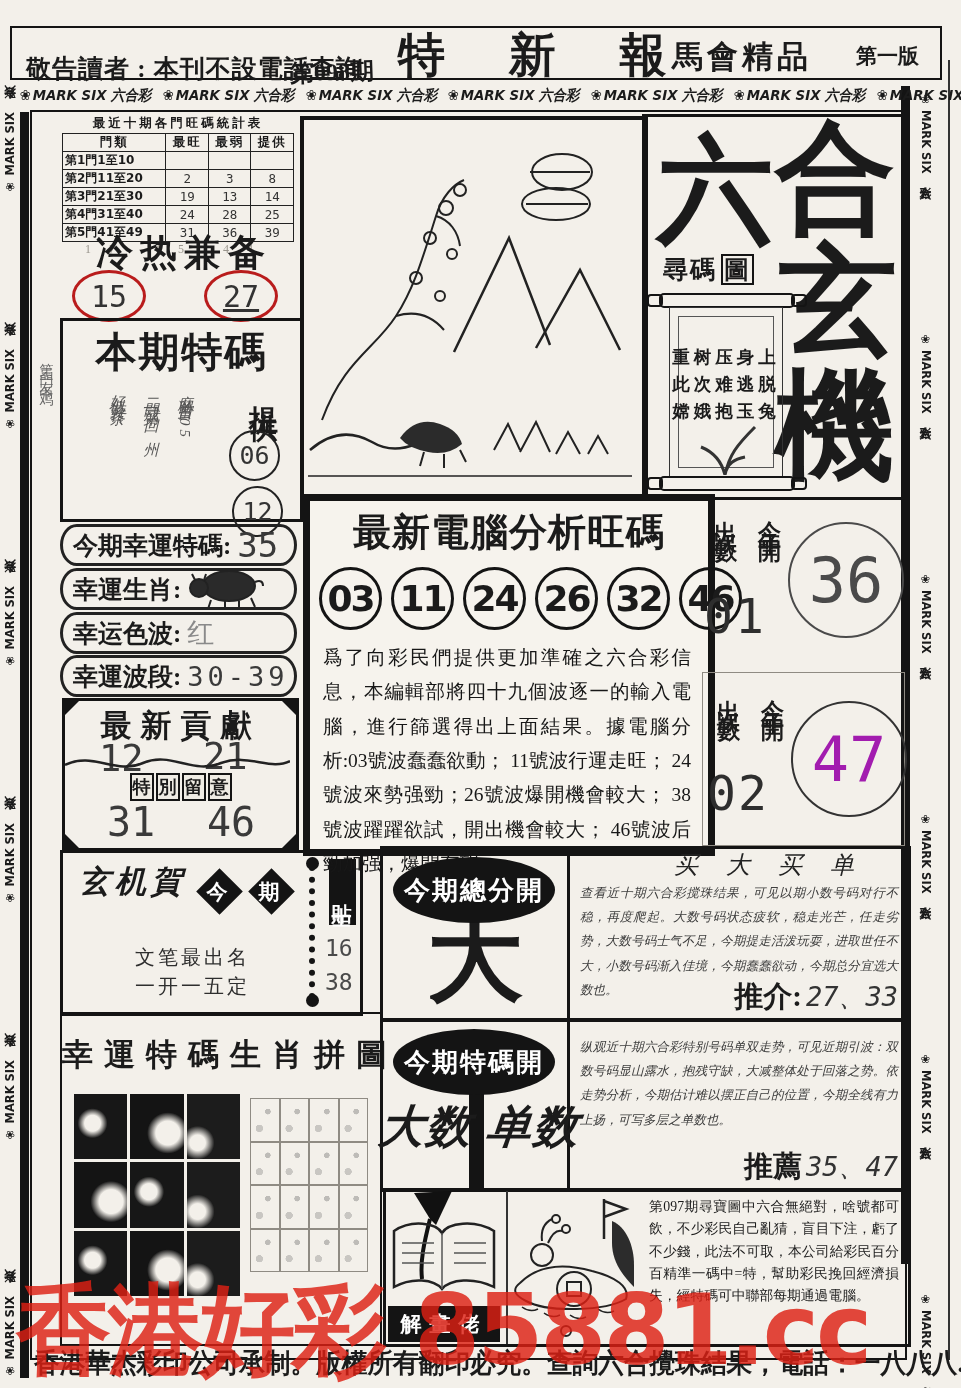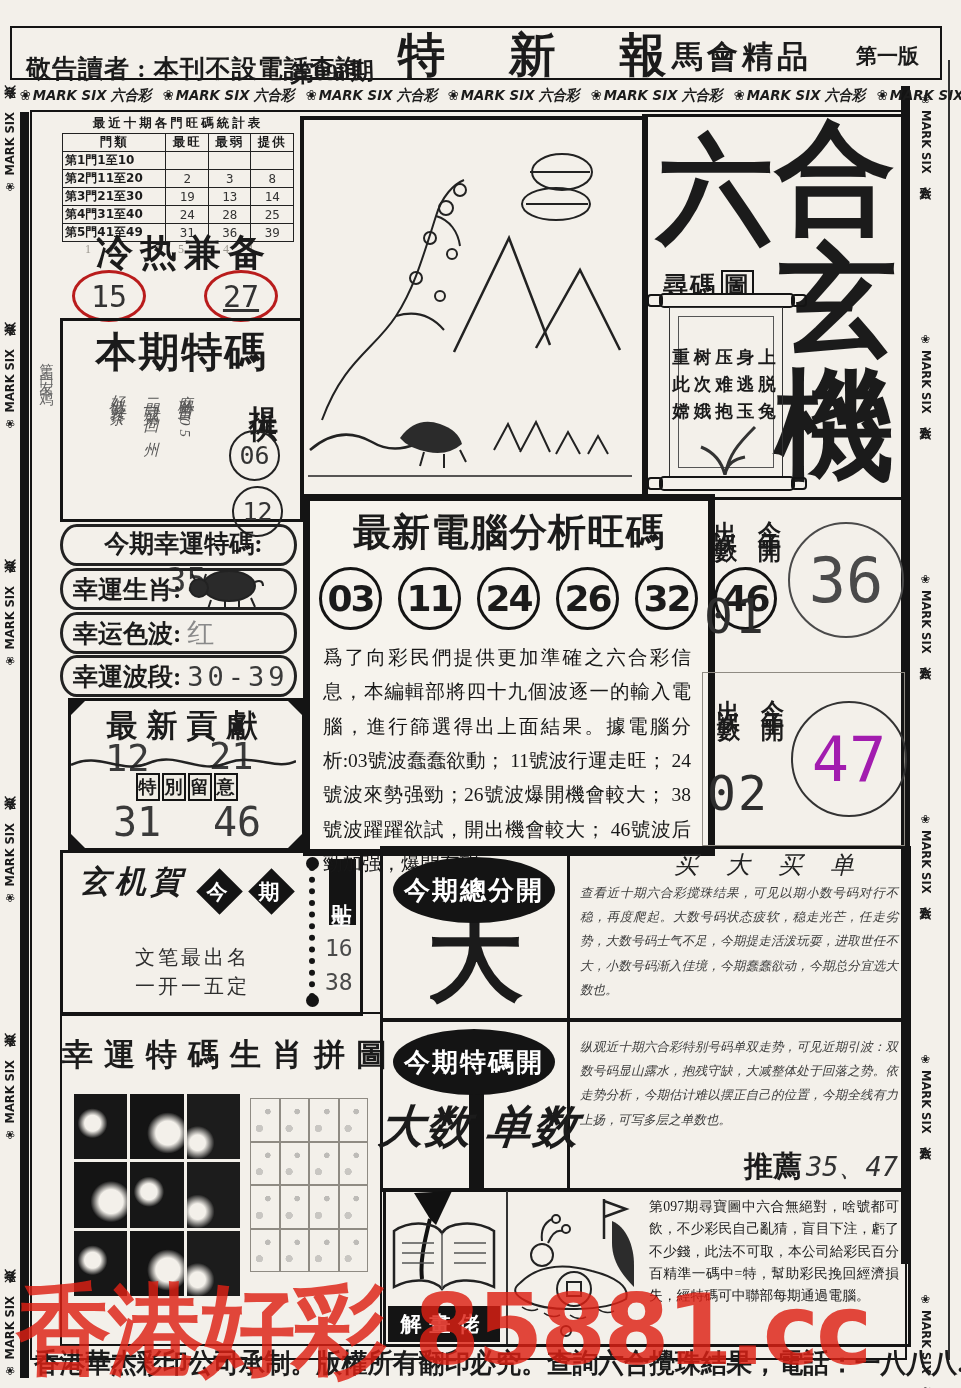--- a/index.html
+++ b/index.html
@@ -43,21 +43,21 @@
   .provide{position:absolute;right:16px;top:62px;font-size:29px;font-weight:900;writing-mode:vertical-rl;letter-spacing:8px;}
   .hand-col{position:absolute;writing-mode:vertical-rl;font-size:15px;color:#555;font-style:italic;letter-spacing:4px;}
   .margin-note{left:37px;top:352px;writing-mode:vertical-rl;font-size:14px;color:#666;letter-spacing:6px;}
   .c-small{width:47px;height:47px;border:2.5px solid #222;border-radius:50%;font-size:25px;}
   
   .lucky{left:60px;top:524px;width:237px;height:42px;border:3px solid #222;border-radius:24px/30px;
          display:flex;align-items:center;padding-left:10px;box-sizing:border-box;}
   .lucky .lb{font-size:25px;font-weight:900;white-space:nowrap;}
   .lucky .val{margin-left:6px;color:#3a3a3a;}
   
-  .contrib{left:62px;top:698px;width:231px;height:147px;border:3.5px solid #141414;margin-left:6px;}
+  .contrib{left:62px;top:698px;width:231px;height:147px;border:3.5px solid #141414;}
   .contrib .t{position:absolute;top:4px;width:100%;text-align:center;font-size:31px;font-weight:900;letter-spacing:9px;}
   .contrib .n{position:absolute;font-family:"DejaVu Sans Mono",monospace;color:#3a3a3a;}
   .kw{display:inline-block;border:2px solid #141414;font-weight:900;font-size:18px;padding:0 1px;margin:0 1px;background:#efece4;}
   .corner{position:absolute;width:0;height:0;border-style:solid;}
   
   .mystery{left:60px;top:850px;width:297px;height:160px;border:3px solid #141414;}
   .mystery .t{position:absolute;left:16px;top:8px;font-size:31px;font-weight:900;font-style:italic;letter-spacing:5px;white-space:nowrap;}
   .dia{display:inline-flex;width:33px;height:33px;background:#141414;transform:rotate(45deg);align-items:center;justify-content:center;margin:0 3px;vertical-align:-6px;}
   .dia i{transform:rotate(-45deg);color:#fff;font-style:normal;font-size:21px;font-weight:900;}
   .poem{position:absolute;left:72px;top:90px;font-size:20px;letter-spacing:3px;white-space:pre-line;line-height:1.45;color:#2e2e2e;}
@@ -72,28 +72,28 @@
   .pgrid{display:grid;gap:3px;}
   .pgrid.dark div{background:radial-gradient(circle at 35% 45%, #f3f0ea 0 16%, #171717 30%);}
   .pgrid.dark div:nth-child(2n){background:radial-gradient(circle at 70% 60%, #f3f0ea 0 22%, #141414 38%);}
   .pgrid.dark div:nth-child(3n){background:radial-gradient(circle at 20% 75%, #f3f0ea 0 12%, #1c1c1c 26%);}
   .pgrid.light div{border:1px solid #8f8b83;background:
       radial-gradient(circle at 60% 30%, rgba(90,90,90,.35) 0 8%, transparent 9%),
       radial-gradient(circle at 30% 70%, rgba(90,90,90,.28) 0 10%, transparent 11%);}
   
   .analysis{left:303px;top:494px;width:398px;height:348px;border:7px solid #141414;background:#f6f3ed;}
   .analysis .t{position:absolute;top:6px;width:100%;text-align:center;font-size:38px;font-weight:900;letter-spacing:1px;}
-  .numrow{position:absolute;left:9px;top:66px;display:flex;gap:16px;}
+  .numrow{position:absolute;left:9px;top:66px;display:flex;gap:9px;}
   .numrow span{width:57px;height:57px;border:3px solid #141414;border-radius:50%;display:flex;align-items:center;justify-content:center;
                font-family:"DejaVu Sans",sans-serif;font-size:36px;font-weight:700;letter-spacing:-2px;}
   .analysis .body{position:absolute;left:13px;top:140px;width:368px;font-size:19.5px;line-height:1.76;text-align:justify;color:#171717;}
   
   .masthead{left:642px;top:114px;width:261px;height:380px;border:3px solid #141414;}
   .bigchar{position:absolute;font-weight:900;font-family:"Liberation Serif",serif;line-height:1;}
-  .seal{position:absolute;left:18px;top:136px;font-size:25px;font-weight:900;letter-spacing:2px;margin-top:16px;}
+  .seal{position:absolute;left:18px;top:136px;font-size:25px;font-weight:900;letter-spacing:2px;}
   .seal b{border:2.5px solid #141414;padding:0 1px;margin-left:4px;}
   .scroll{position:absolute;left:8px;top:176px;width:148px;height:198px;}
   .scroll .roller{position:absolute;left:6px;width:132px;height:11px;border:2px solid #141414;border-radius:5px;background:#f3f0ea;}
   .scroll .cap{position:absolute;width:12px;height:9px;border:2px solid #141414;border-radius:4px;top:1px;}
   .scroll .sheet{position:absolute;left:16px;top:14px;width:112px;height:168px;border:1.5px solid #333;}
   .scroll .inner{position:absolute;left:8px;top:8px;right:8px;bottom:8px;border:1px solid #555;}
   .scroll .lines{position:absolute;left:0;top:36px;width:100%;text-align:center;font-size:17.5px;font-weight:700;letter-spacing:4px;line-height:1.55;}
   
   .draw .ll{position:absolute;writing-mode:vertical-rl;font-size:23px;font-weight:900;letter-spacing:10px;}
   .draw .num{position:absolute;font-family:"DejaVu Sans Mono",monospace;font-size:48px;color:#2e2e2e;letter-spacing:2px;}
@@ -225,21 +225,21 @@
     <div class="t">本期特碼</div>
     <div class="provide">提供：</div>
     <div class="hand-col" style="left:112px;top:62px;height:130px;">麻留蜜日、05</div>
     <div class="hand-col" style="left:78px;top:66px;height:130px;">二門成第一回、州</div>
     <div class="hand-col" style="left:44px;top:62px;height:130px;">好似劳转茶</div>
   </div>
   <div class="abs margin-note">第三門友中鸡</div>
   <div class="abs oval c-small" style="left:229px;top:430px;">06</div>
   <div class="abs oval c-small" style="left:232px;top:486px;">12</div>
 
-  <div class="abs lucky" style="top:524px;flex-direction:column;">
+  <div class="abs lucky" style="top:524px;">
     <span class="lb">今期幸運特碼:</span>
     <span class="val mono" style="font-size:34px;">35</span>
   </div>
   <div class="abs lucky" style="top:612px;">
     <span class="lb">幸运色波:</span>
     <span class="val" style="font-size:27px;color:#8a8a8a;">红</span>
   </div>
   <div class="abs lucky" style="top:568px;">
     <span class="lb">幸運生肖:</span>
     <svg width="92" height="52" viewBox="0 0 92 52" style="margin-top:-6px;">
@@ -406,20 +406,24 @@
   </div>
 
   <div class="abs panelA">
     <div class="psub-l">
       <div class="ellipse">今期總分開</div>
       <div class="bigDa">大</div>
     </div>
     <div class="psub-r">
       <div class="hand-title">买大买单</div>
       <div class="hand-body" style="top:32px;">查看近十期六合彩搅珠结果，可见以期小数号码对行不稳，再度爬起。大数号码状态疲软，稳走光芒，任走劣势，大数号码士气不足，今期提走活泼玩耍，进取世任不大，小数号码渐入佳境，今期蠢蠢欲动，今期总分宜选大数也。</div>
+      <div class="rec">
+        <span class="lab">推介:</span>
+        <span class="val">27、33</span>
+      </div>
     </div>
   </div>
 
   <div class="abs panelB">
     <div class="psub-l">
       <div class="stem"></div>
       <div class="ellipse">今期特碼開</div>
       <div class="bignums">大数 单数</div>
     </div>
     <div class="psub-r">

